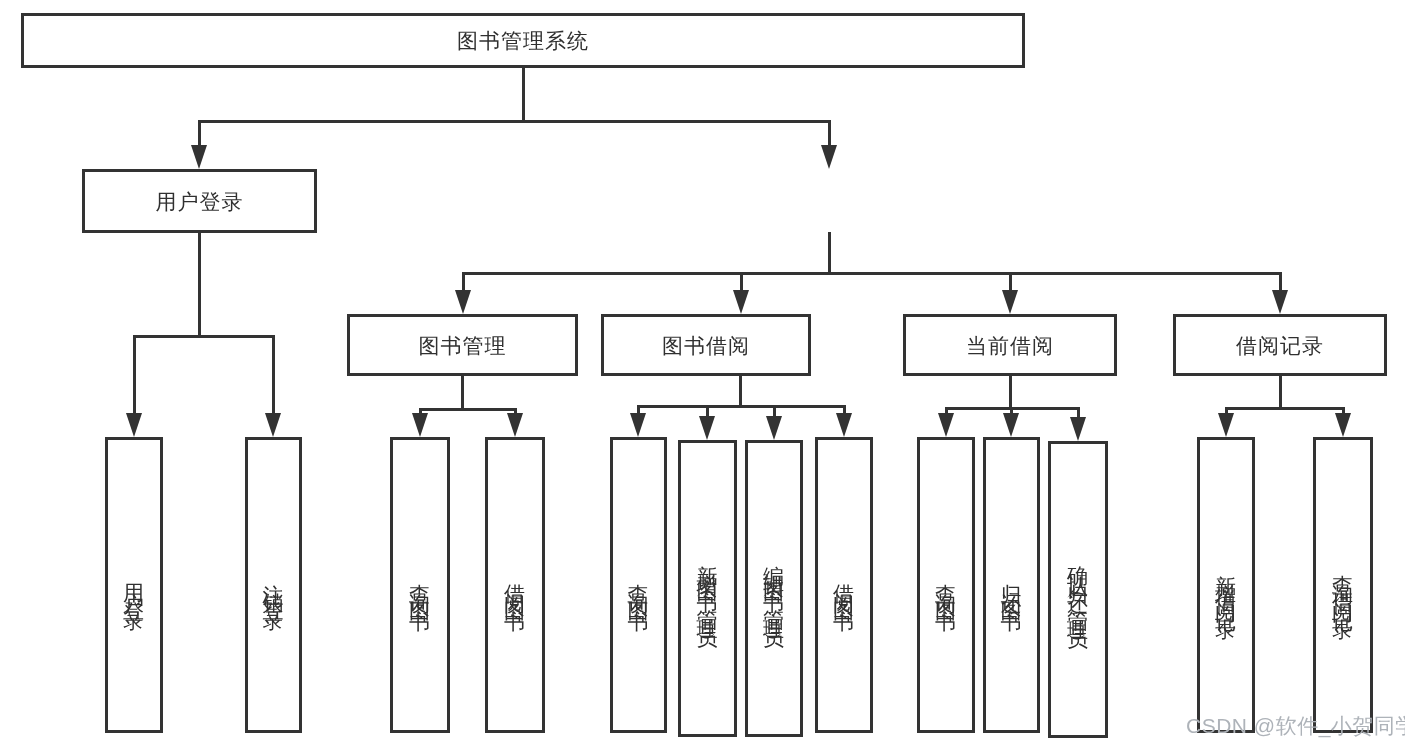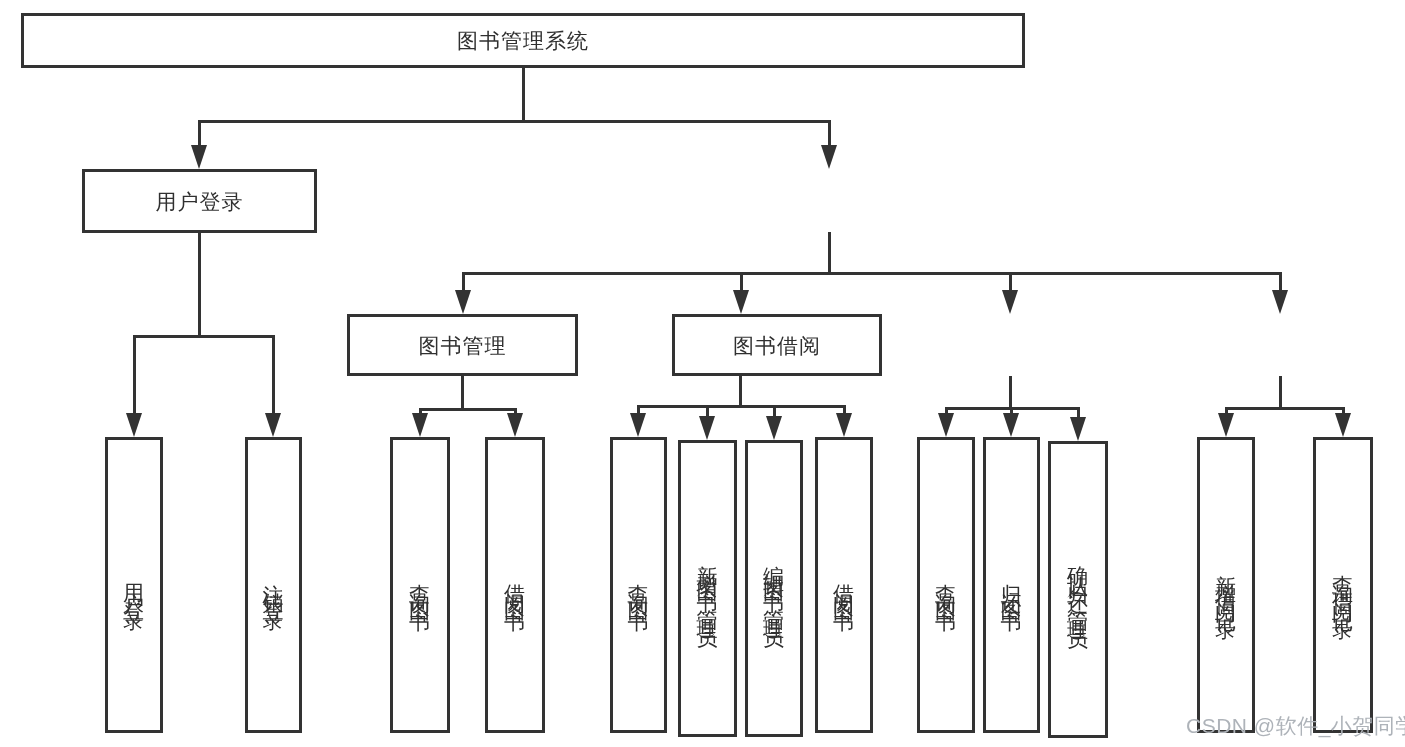--- a/index.html
+++ b/index.html
@@ -39,22 +39,28 @@
     <span>图书管理系统</span>
   </div>
 
   <div class="node h" style="left:82px;top:169px;width:235px;height:64px">
     <span>用户登录</span>
   </div>
 
   <div class="node h" style="left:347px;top:314px;width:231px;height:62px">
     <span>图书管理</span>
   </div>
-  <div class="node h" style="left:672px;top:314px;width:210px;height:62px">
+  <div class="node h" style="left:601px;top:314px;width:210px;height:62px">
     <span>图书借阅</span>
+  </div>
+  <div class="node h" style="left:903px;top:314px;width:214px;height:62px">
+    <span>当前借阅</span>
+  </div>
+  <div class="node h" style="left:1173px;top:314px;width:214px;height:62px">
+    <span>借阅记录</span>
   </div>
 
   <div class="node v" style="left:105px;top:437px;width:58px;height:296px">
     <span>用户登录</span>
   </div>
   <div class="node v" style="left:245px;top:437px;width:57px;height:296px">
     <span>注销登录</span>
   </div>
 
   <div class="node v" style="left:390px;top:437px;width:60px;height:296px">

